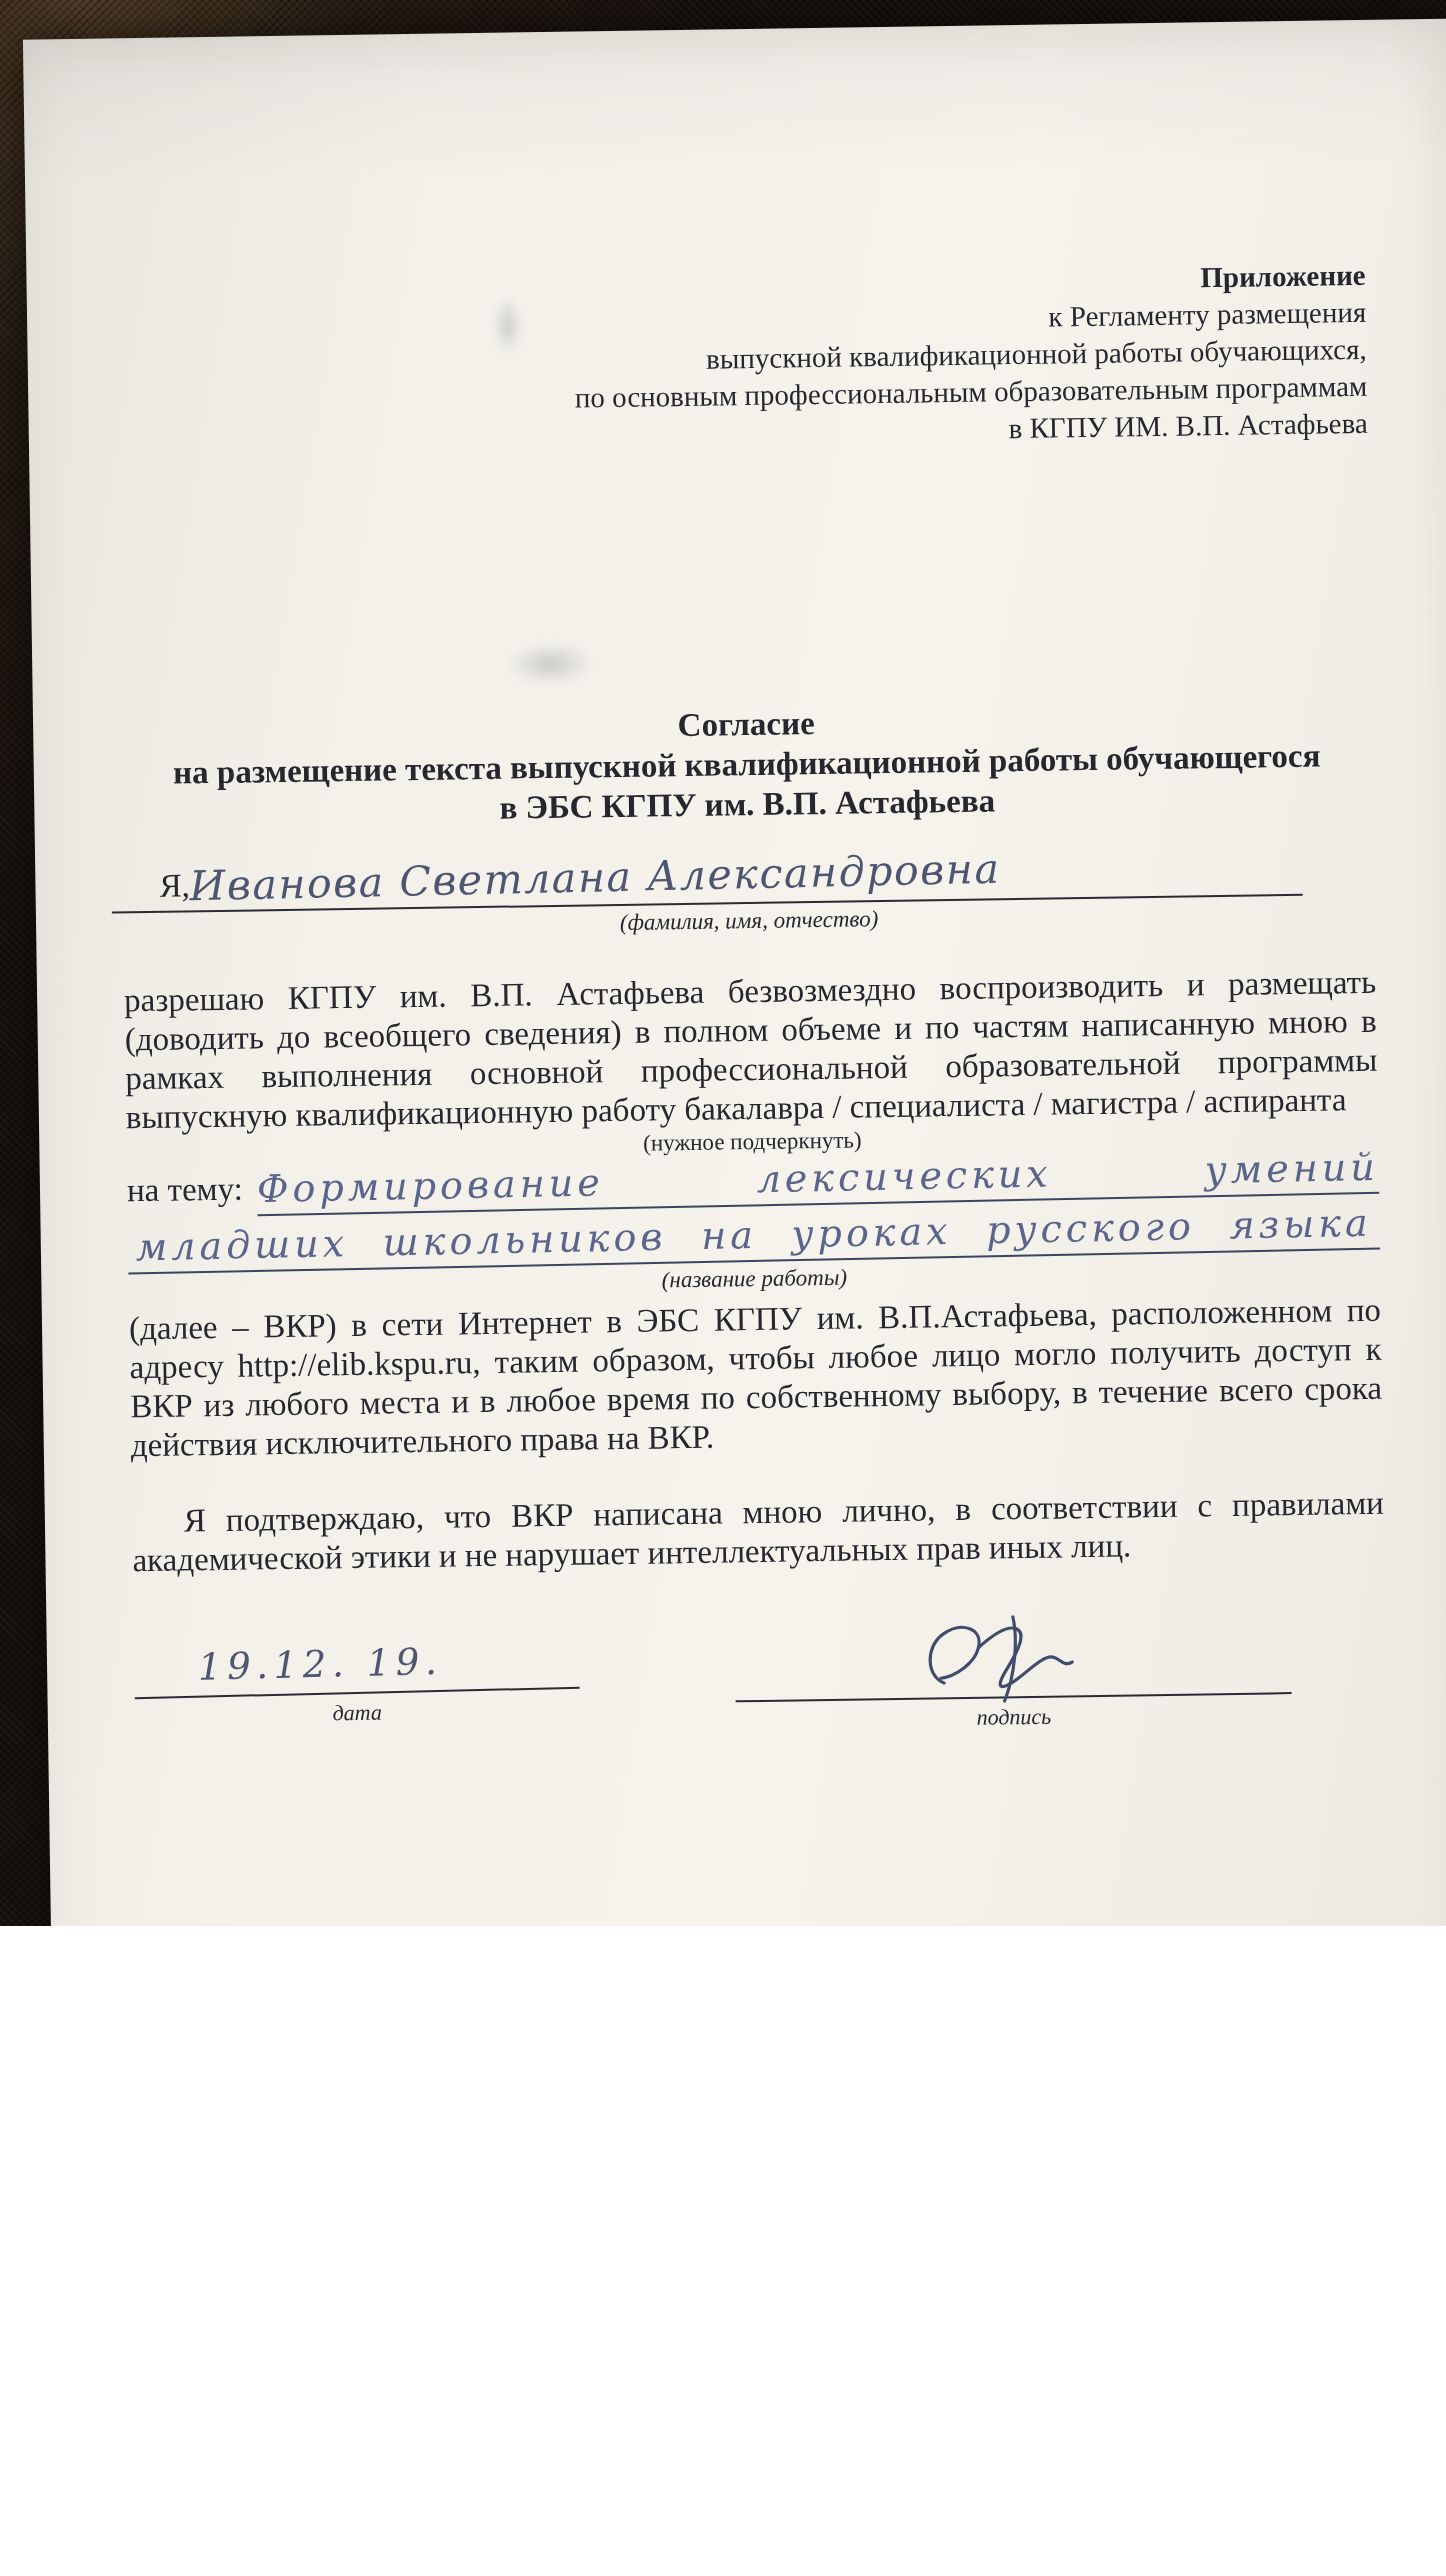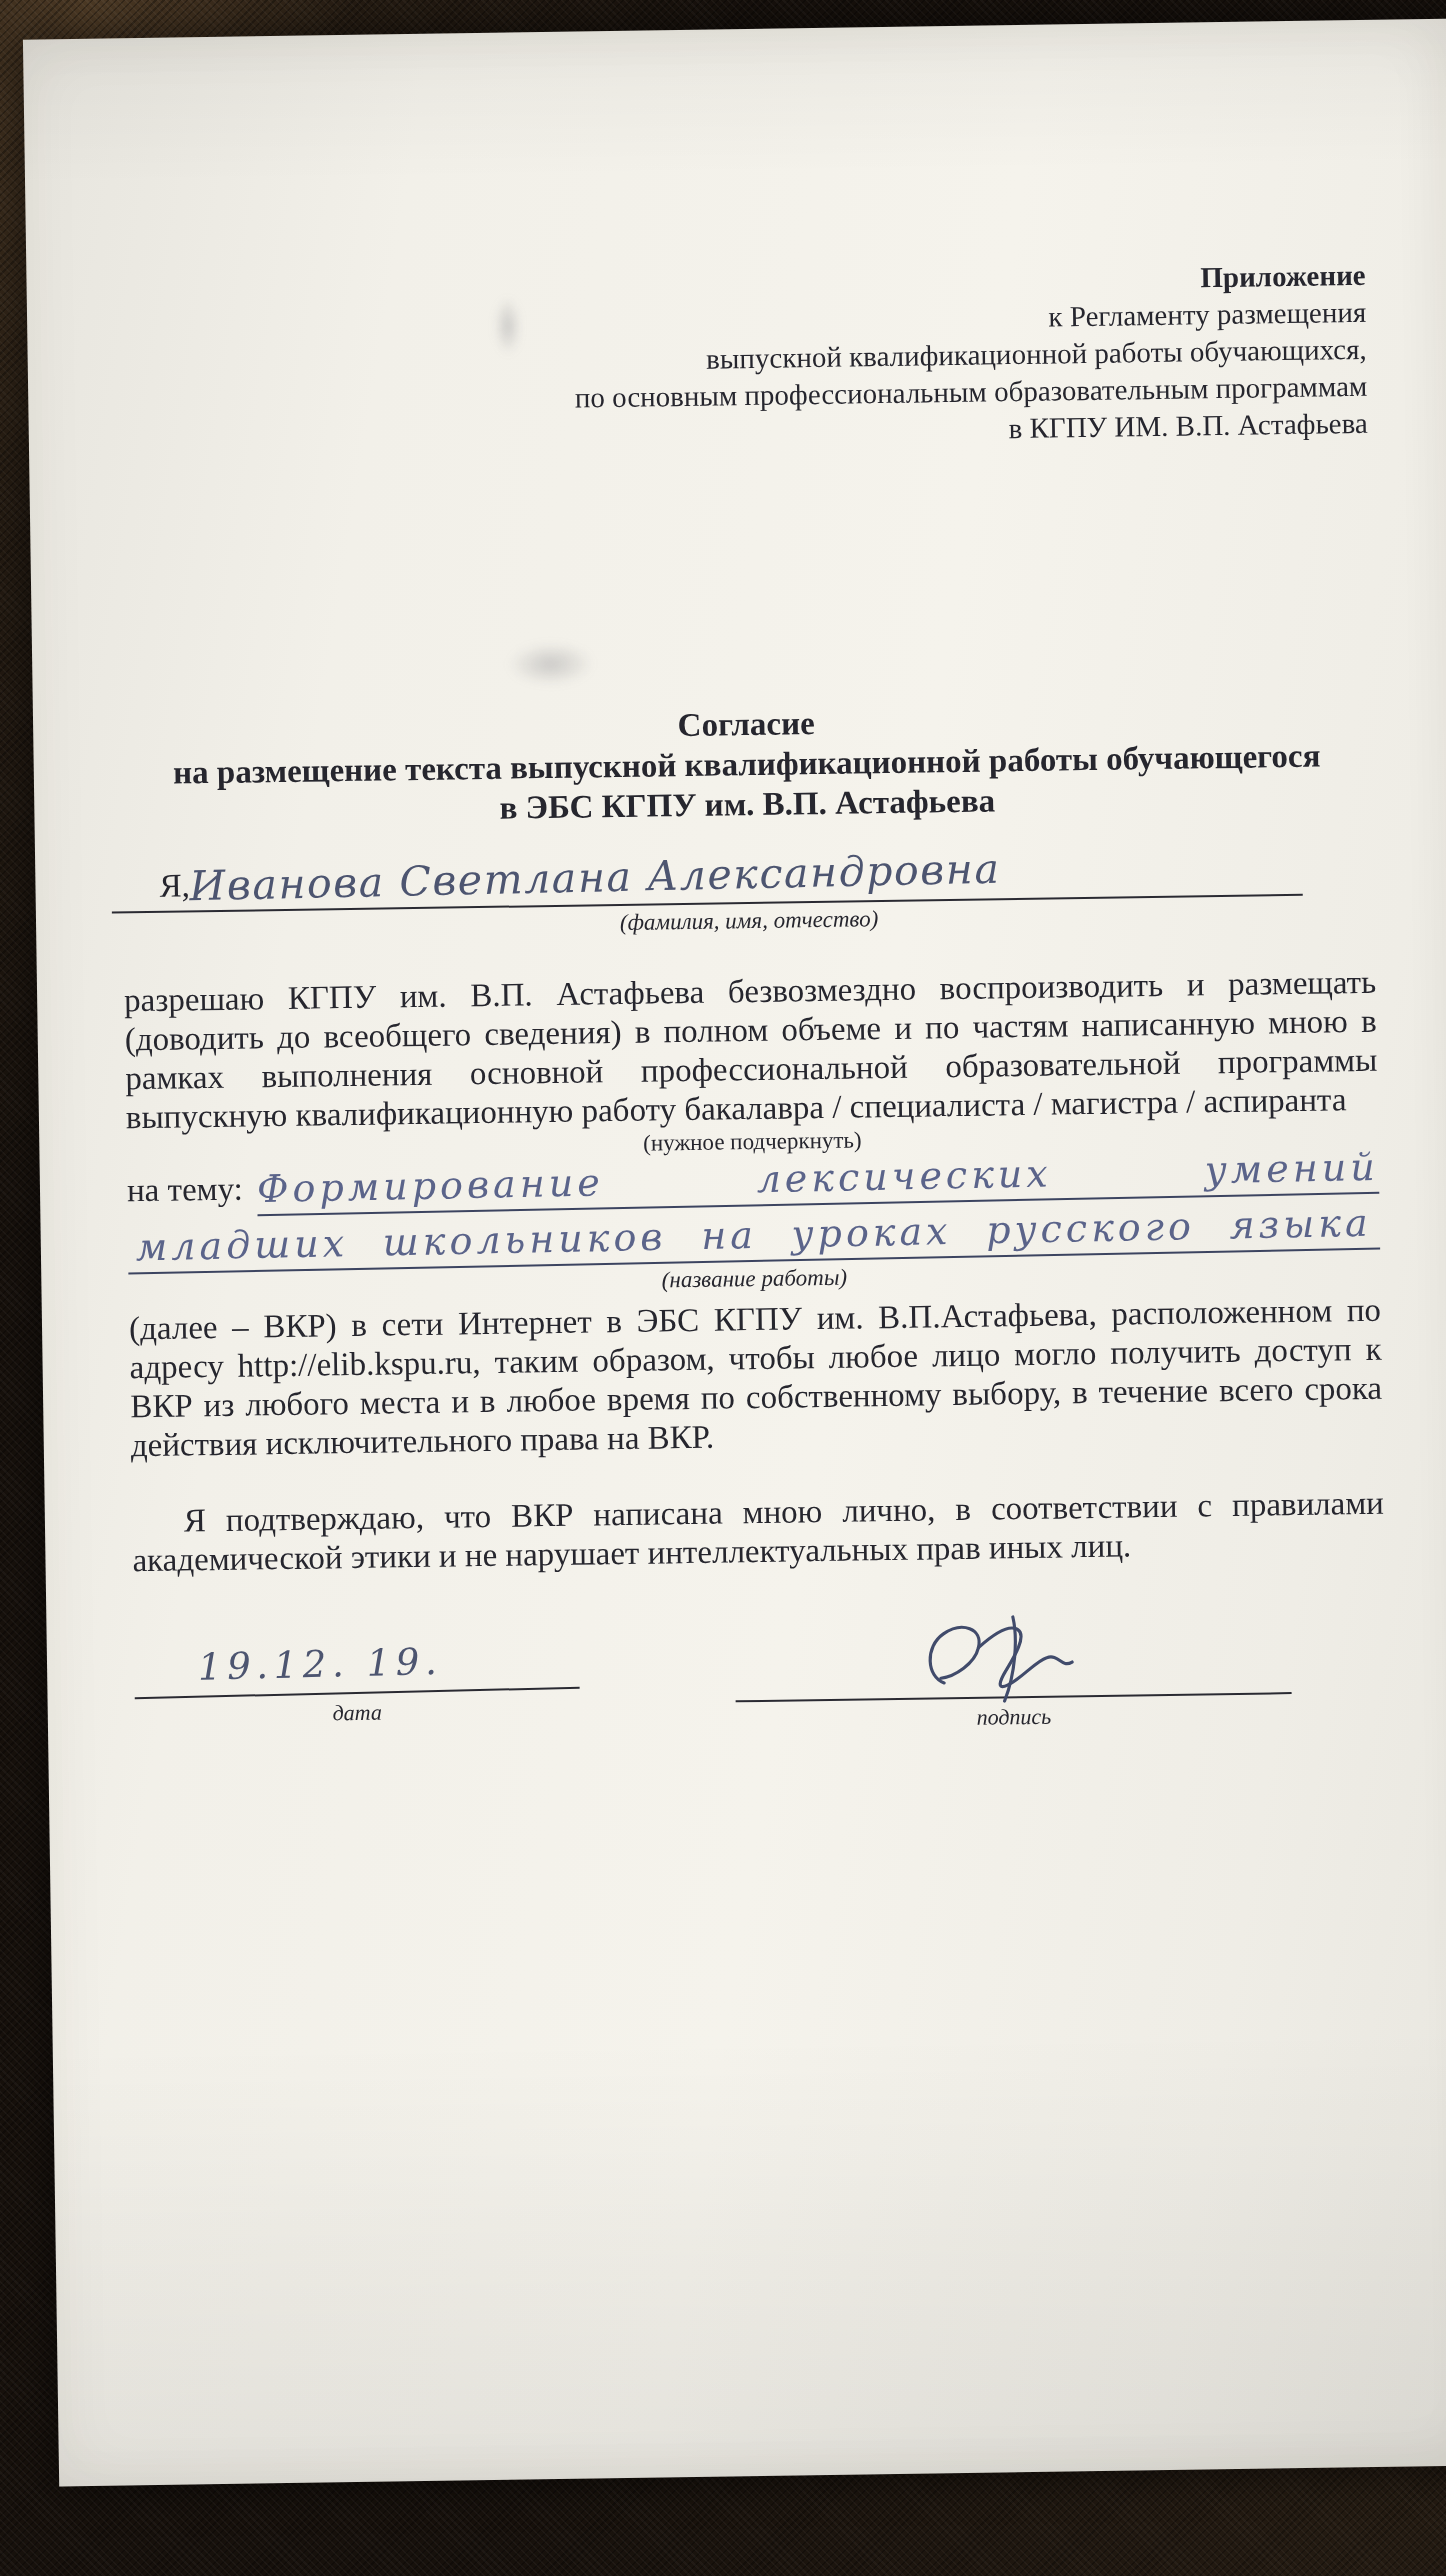--- a/index.html
+++ b/index.html
@@ -1,18 +1,18 @@
 <!DOCTYPE html>
 <html style="font-size:12.7px"><head>
 <meta charset="utf-8">
 <style>
   html,body{margin:0;padding:0;}
   #stage{
     position:relative;
-    width:1446px;height:2576px;
+    width:1446px;height:1926px;
     overflow:hidden;
     background-color:#17110c;
     background-image:
       repeating-linear-gradient(45deg, rgba(255,255,255,0.035) 0 1.6px, rgba(0,0,0,0) 1.6px 5.6px),
       repeating-linear-gradient(-45deg, rgba(0,0,0,0.28) 0 1.6px, rgba(0,0,0,0) 1.6px 5.6px),
       radial-gradient(ellipse at 6% 0%, #4d3a25 0%, rgba(52,39,25,0.5) 14%, rgba(35,26,17,0) 34%),
       radial-gradient(ellipse at 95% 100%, #241b12 0%, rgba(23,17,12,0) 45%);
     font-family:"Liberation Serif", serif;
   }
   .paper{

